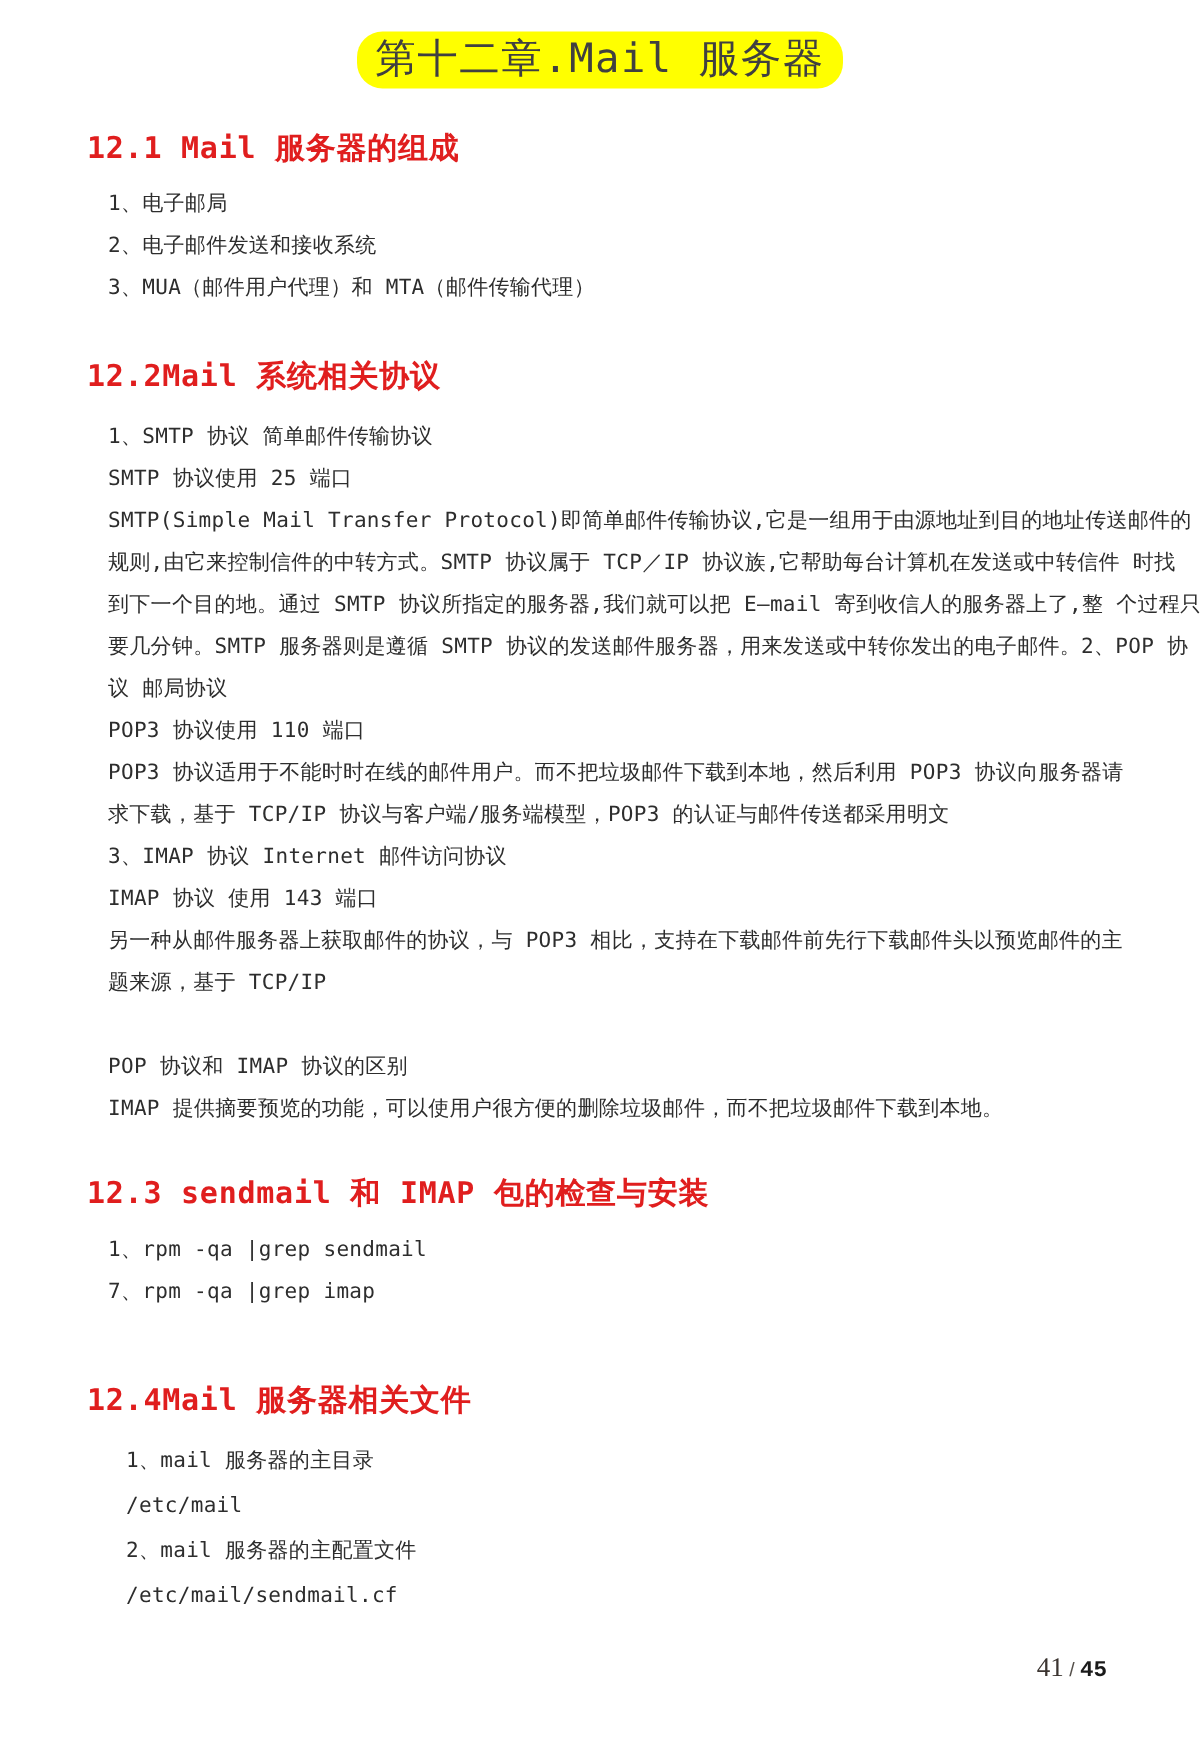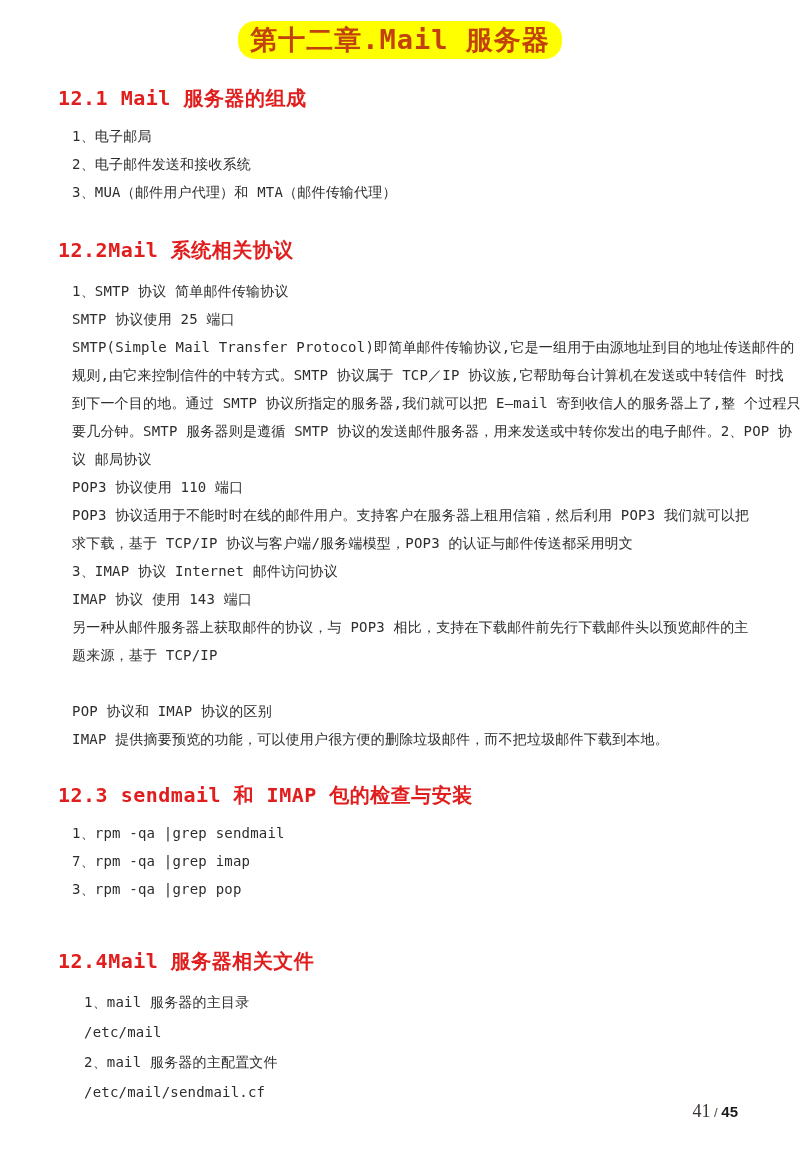--- a/index.html
+++ b/index.html
@@ -11,22 +11,22 @@
     overflow: hidden;
     font-family: "DejaVu Sans Mono", "Liberation Mono", monospace;
   }
   .title-wrap {
     padding-top: 21px;
     text-align: center;
   }
   .title-highlight {
     display: inline-block;
     background: #ffff00;
-    color: #c2410c;
-    font-weight: bold;
+    color: #404040;
+    font-weight: normal;
     font-size: 27px;
     line-height: 38px;
     padding: 0 12px;
     letter-spacing: 1px;
     white-space: pre;
     border-radius: 17px;
   }
   .heading {
     margin-left: 58px;
     color: #e01e1e;
@@ -62,21 +62,21 @@
     font-size: 18px;
     color: #3b3430;
     white-space: pre;
   }
   .footer .sep {
     font-size: 13px;
     color: #55504b;
     font-family: "Liberation Sans", sans-serif;
   }
   .footer .total {
-    font-family: Liberation Sans, sans-serif;
+    font-family: Liberation Mono, monospace;
     font-weight: bold;
     font-size: 15px;
     color: #1a1a1a;
   }
 </style>
 </head>
 <body>
 
 <div class="page">
 
@@ -97,38 +97,37 @@
     <div class="heading">12.2Mail 系统相关协议</div>
     <div class="lines">
       <div class="line">1、SMTP 协议 简单邮件传输协议</div>
       <div class="line">SMTP 协议使用 25 端口</div>
       <div class="line">SMTP(Simple Mail Transfer Protocol)即简单邮件传输协议,它是一组用于由源地址到目的地址传送邮件的</div>
       <div class="line">规则,由它来控制信件的中转方式。SMTP 协议属于 TCP／IP 协议族,它帮助每台计算机在发送或中转信件 时找</div>
       <div class="line">到下一个目的地。通过 SMTP 协议所指定的服务器,我们就可以把 E—mail 寄到收信人的服务器上了,整 个过程只</div>
       <div class="line">要几分钟。SMTP 服务器则是遵循 SMTP 协议的发送邮件服务器，用来发送或中转你发出的电子邮件。2、POP 协</div>
       <div class="line">议 邮局协议</div>
       <div class="line">POP3 协议使用 110 端口</div>
-      <div class="line">POP3 协议适用于不能时时在线的邮件用户。支持客户在服务器上租用信箱，然后利用 POP3 我们就可以把</div>
+      <div class="line">POP3 协议适用于不能时时在线的邮件用户。而不把垃圾邮件下载到本地，然后利用 POP3 协议向服务器请</div>
       <div class="line">求下载，基于 TCP/IP 协议与客户端/服务端模型，POP3 的认证与邮件传送都采用明文</div>
       <div class="line">3、IMAP 协议 Internet 邮件访问协议</div>
       <div class="line">IMAP 协议 使用 143 端口</div>
       <div class="line">另一种从邮件服务器上获取邮件的协议，与 POP3 相比，支持在下载邮件前先行下载邮件头以预览邮件的主</div>
       <div class="line">题来源，基于 TCP/IP</div>
       <div class="line"></div>
       <div class="line">POP 协议和 IMAP 协议的区别</div>
       <div class="line">IMAP 提供摘要预览的功能，可以使用户很方便的删除垃圾邮件，而不把垃圾邮件下载到本地。</div>
     </div>
   </div>
 
   <div class="section" id="sec-2">
     <div class="heading">12.3 sendmail 和 IMAP 包的检查与安装</div>
     <div class="lines">
       <div class="line">1、rpm -qa |grep sendmail</div>
       <div class="line">7、rpm -qa |grep imap</div>
-      <div class="line">3、rpm -qa |grep pop</div>
     </div>
   </div>
 
   <div class="section" id="sec-3">
     <div class="heading">12.4Mail 服务器相关文件</div>
     <div class="lines">
       <div class="line">1、mail 服务器的主目录</div>
       <div class="line">/etc/mail</div>
       <div class="line">2、mail 服务器的主配置文件</div>
       <div class="line">/etc/mail/sendmail.cf</div>

